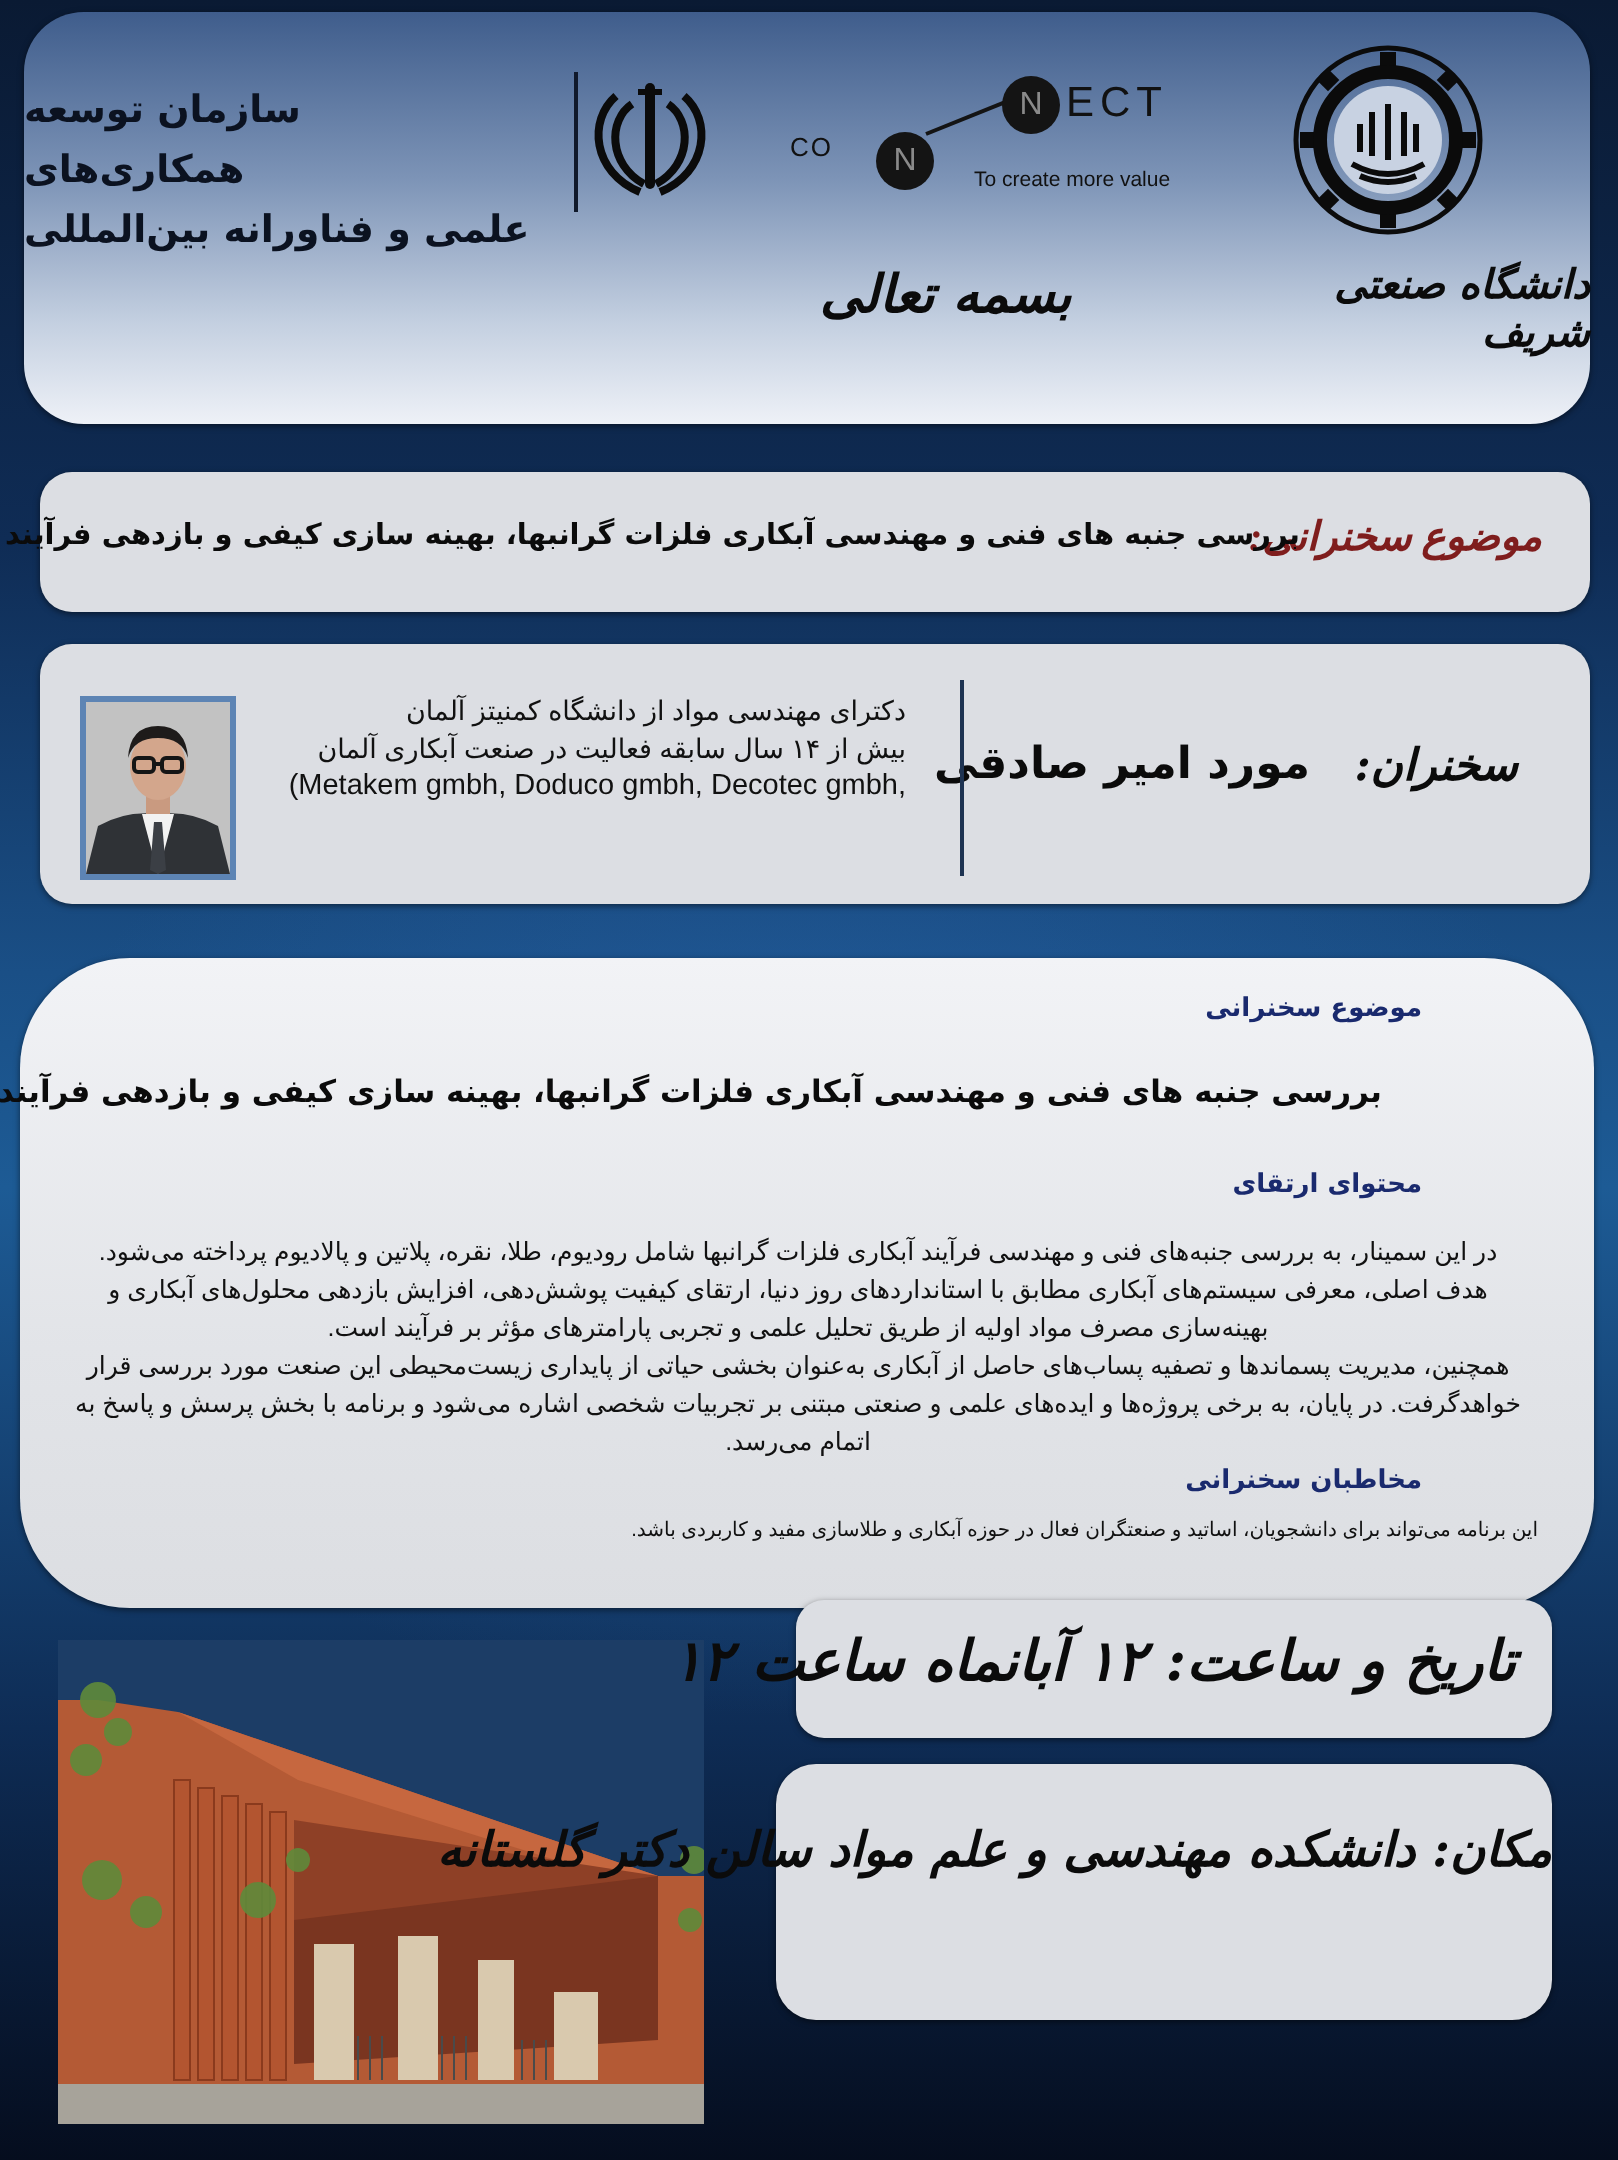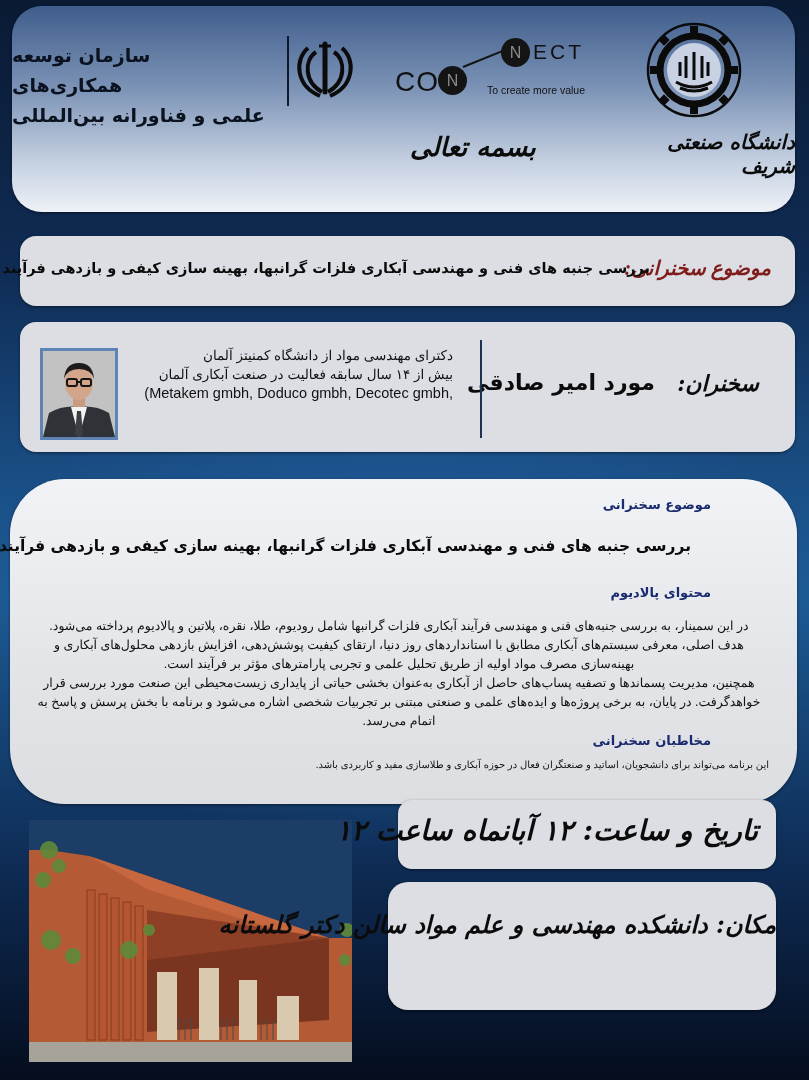--- a/index.html
+++ b/index.html
@@ -25,21 +25,21 @@
   }
   .org-text {
     position: absolute; right: 528px; top: 34px;
     direction: rtl; text-align: left;
     font-family: "DejaVu Sans", sans-serif; font-weight: bold;
     font-size: 19px; line-height: 30px; color: #0b1220;
   }
   .org-divider { position: absolute; left: 275px; top: 30px; width: 2px; height: 70px; background: #10192b; }
   .emblem { position: absolute; left: 282px; top: 34px; width: 62px; height: 60px; }
   .connect { position: absolute; left: 381px; top: 30px; width: 205px; height: 60px; }
-  .connect .co { position: absolute; left: 2px; top: 30px; font-size: 28px; letter-spacing: 1px; color: #111; font-family: "Liberation Sans", sans-serif; }
+  .connect .co { position: absolute; left: 2px; top: 30px; font-size: 13px; letter-spacing: 1px; color: #111; font-family: "Liberation Sans", sans-serif; }
   .connect .ect { position: absolute; left: 140px; top: 4px; font-size: 21px; letter-spacing: 3px; color: #111; font-family: "Liberation Sans", sans-serif; }
   .connect .tag { position: absolute; left: 94px; top: 48px; font-size: 10.5px; color: #111; font-family: "Liberation Sans", sans-serif; }
   .connect .n1, .connect .n2 {
     position: absolute; width: 29px; height: 29px; border-radius: 50%;
     background: #141414; color: #8a8a8a; font-size: 16px;
     display: flex; align-items: center; justify-content: center; font-family: "Liberation Sans", sans-serif;
   }
   .connect .n1 { left: 45px; top: 30px; }
   .connect .n2 { left: 108px; top: 2px; }
   .connect .link { position: absolute; left: 70px; top: 30px; width: 45px; height: 2px; background: #141414; transform: rotate(-22deg); transform-origin: left center; }
@@ -227,21 +227,21 @@
       <rect x="24" y="28" width="10" height="7" rx="2" fill="none" stroke="#151515" stroke-width="2"></rect>
       <rect x="38" y="28" width="10" height="7" rx="2" fill="none" stroke="#151515" stroke-width="2"></rect>
       <path d="M34 31 h4" stroke="#151515" stroke-width="2"></path>
     </svg>
   </div>
 </div>
 
 <div class="card content-card">
   <div class="sec-title t1">موضوع سخنرانی</div>
   <div class="content-topic">بررسی جنبه های فنی و مهندسی آبکاری فلزات گرانبها، بهینه سازی کیفی و بازدهی فرآیند</div>
-  <div class="sec-title t2">محتوای پالادیوم</div>
+  <div class="sec-title t2">محتوای ارتقای</div>
   <div class="content-body">
     <p>در این سمینار، به بررسی جنبه‌های فنی و مهندسی فرآیند آبکاری فلزات گرانبها شامل رودیوم، طلا، نقره، پلاتین و پالادیوم پرداخته می‌شود.</p>
     <p>هدف اصلی، معرفی سیستم‌های آبکاری مطابق با استانداردهای روز دنیا، ارتقای کیفیت پوشش‌دهی، افزایش بازدهی محلول‌های آبکاری و بهینه‌سازی مصرف مواد اولیه از طریق تحلیل علمی و تجربی پارامترهای مؤثر بر فرآیند است.</p>
     <p>همچنین، مدیریت پسماندها و تصفیه پساب‌های حاصل از آبکاری به‌عنوان بخشی حیاتی از پایداری زیست‌محیطی این صنعت مورد بررسی قرار خواهدگرفت. در پایان، به برخی پروژه‌ها و ایده‌های علمی و صنعتی مبتنی بر تجربیات شخصی اشاره می‌شود و برنامه با بخش پرسش و پاسخ به اتمام می‌رسد.</p>
   </div>
   <div class="sec-title t3">مخاطبان سخنرانی</div>
   <div class="audience">این برنامه می‌تواند برای دانشجویان، اساتید و صنعتگران فعال در حوزه آبکاری و طلاسازی مفید و کاربردی باشد.</div>
 </div>
 
 <div class="campus">

